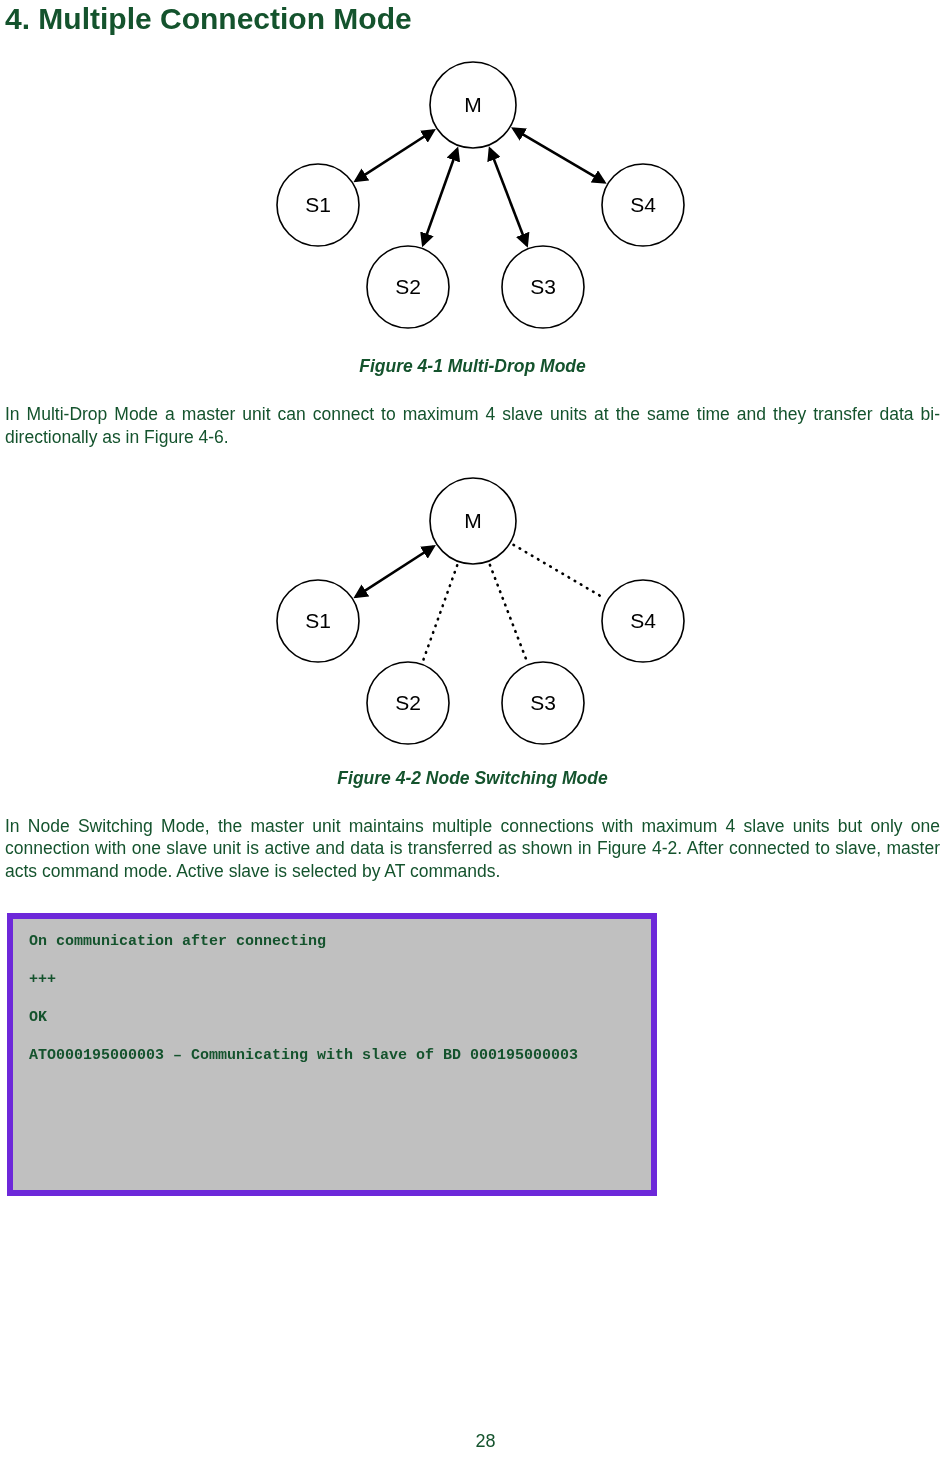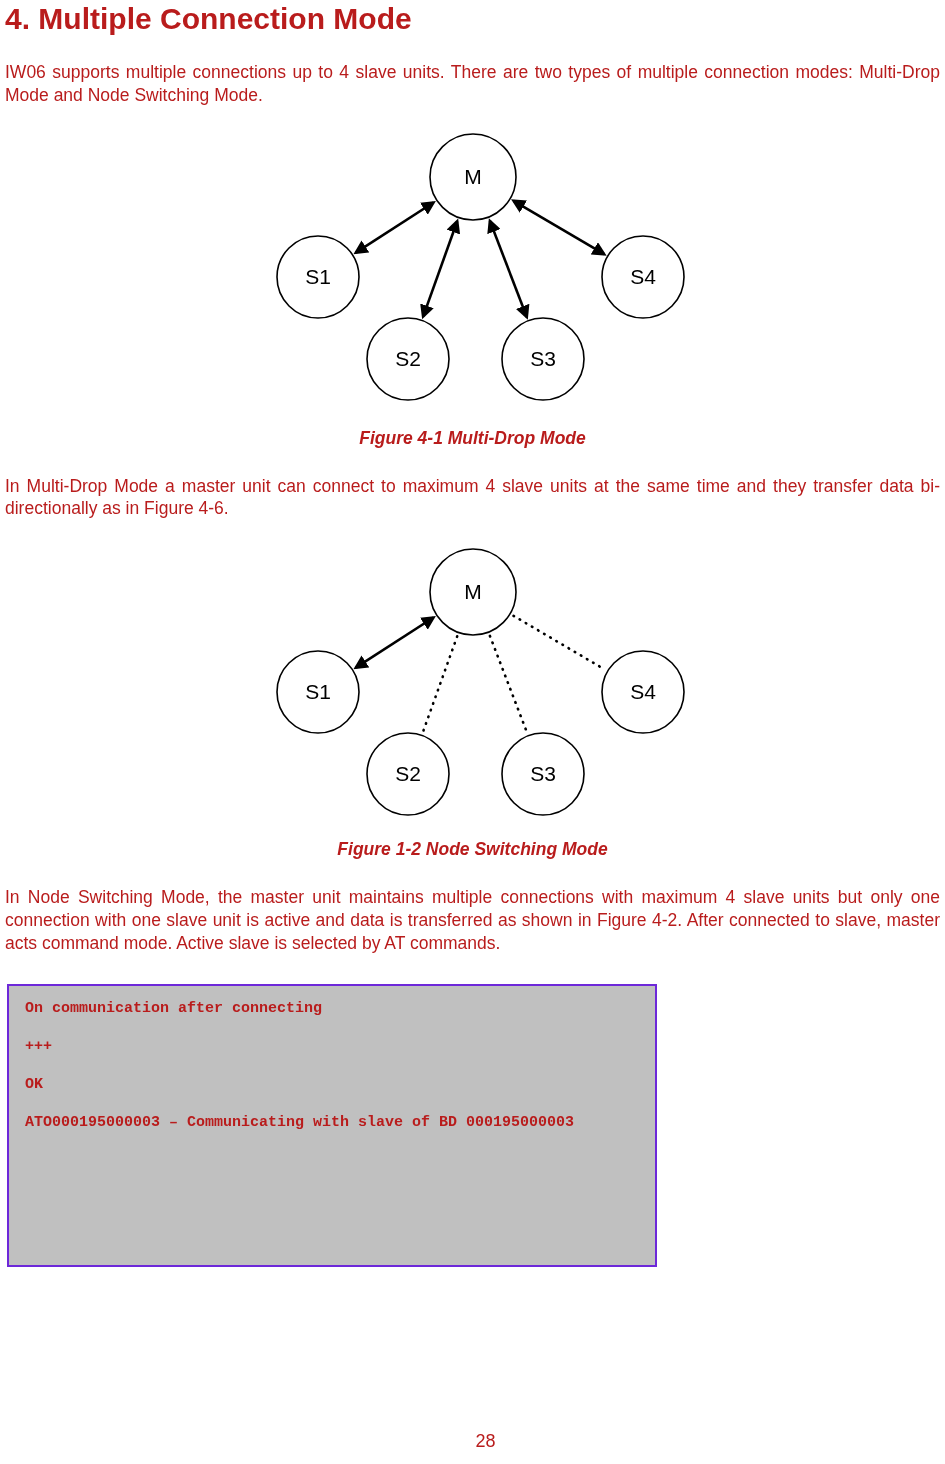--- a/index.html
+++ b/index.html
@@ -5,21 +5,21 @@
   html, body {
     margin: 0;
     padding: 0;
     background: #ffffff;
   }
   .page {
     position: relative;
     width: 945px;
     height: 1464px;
     background: #ffffff;
-    color: #b91c1c;
+    color: #14532d;
     font-family: "Liberation Sans", sans-serif;
     box-sizing: border-box;
     padding: 2px 5px 0 5px;
     overflow: hidden;
   }
   h1.doc-h1 {
     font-size: 30px;
     font-weight: bold;
     margin: 0;
     line-height: 1.1;
@@ -52,21 +52,21 @@
   }
   .caption2 {
     margin-top: 12px;
   }
   .terminal-box {
     margin: 30px 0 0 2px;
     width: 650px;
     height: 283px;
     box-sizing: border-box;
     background: #c0c0c0;
-    border: 2px solid #6d28d9;
+    border: 6px solid #6d28d9;
     padding: 14px 16px;
   }
   .terminal-line {
     font-family: "Liberation Mono", monospace;
     font-weight: bold;
     font-size: 15px;
     line-height: 18px;
     margin-bottom: 20px;
     white-space: pre;
   }
@@ -83,21 +83,20 @@
   }
 </style>
 </head>
 <body>
 
 <div class="page">
 
   <h1 class="doc-h1">4. Multiple Connection Mode</h1>
 
 
-  <p class="body-text">IW06 supports multiple connections up to 4 slave units. There are two types of multiple connection modes: Multi-Drop Mode and Node Switching Mode.</p>
 
   <svg class="diagram" width="460" height="285" viewBox="0 0 460 285" xmlns="http://www.w3.org/2000/svg">
     <defs>
       <marker id="ah1" viewBox="0 0 10 10" refX="8" refY="5" markerWidth="5.5" markerHeight="5.5" orient="auto-start-reverse">
         <path d="M0,0 L10,5 L0,10 z" fill="#000000"></path>
       </marker>
     </defs>
     <g stroke="#000000" stroke-width="2.6" fill="none">
       <line x1="190.5" y1="75.5" x2="112.8" y2="125.6" marker-start="url(#ah1)" marker-end="url(#ah1)"></line>
       <line x1="214.2" y1="94.3" x2="180.1" y2="189.6" marker-start="url(#ah1)" marker-end="url(#ah1)"></line>
@@ -147,21 +146,21 @@
     </g>
     <g font-size="21" text-anchor="middle" fill="#000000" class="node-label">
       <text x="230" y="57">M</text>
       <text x="75" y="157">S1</text>
       <text x="165" y="239">S2</text>
       <text x="300" y="239">S3</text>
       <text x="400" y="157">S4</text>
     </g>
   </svg>
 
-  <div class="caption caption2">Figure 1-2 Node Switching Mode</div>
+  <div class="caption caption2">Figure 4-2 Node Switching Mode</div>
 
   <p class="body-text">In Node Switching Mode, the master unit maintains multiple connections with maximum 4 slave units but only one connection with one slave unit is active and data is transferred as shown in Figure 4-2. After connected to slave, master acts command mode. Active slave is selected by AT commands.</p>
 
   <div class="terminal-box">
     <div class="terminal-line">On communication after connecting</div>
     <div class="terminal-line">+++</div>
     <div class="terminal-line">OK</div>
     <div class="terminal-line">ATO000195000003 – Communicating with slave of BD 000195000003</div>
   </div>
 

